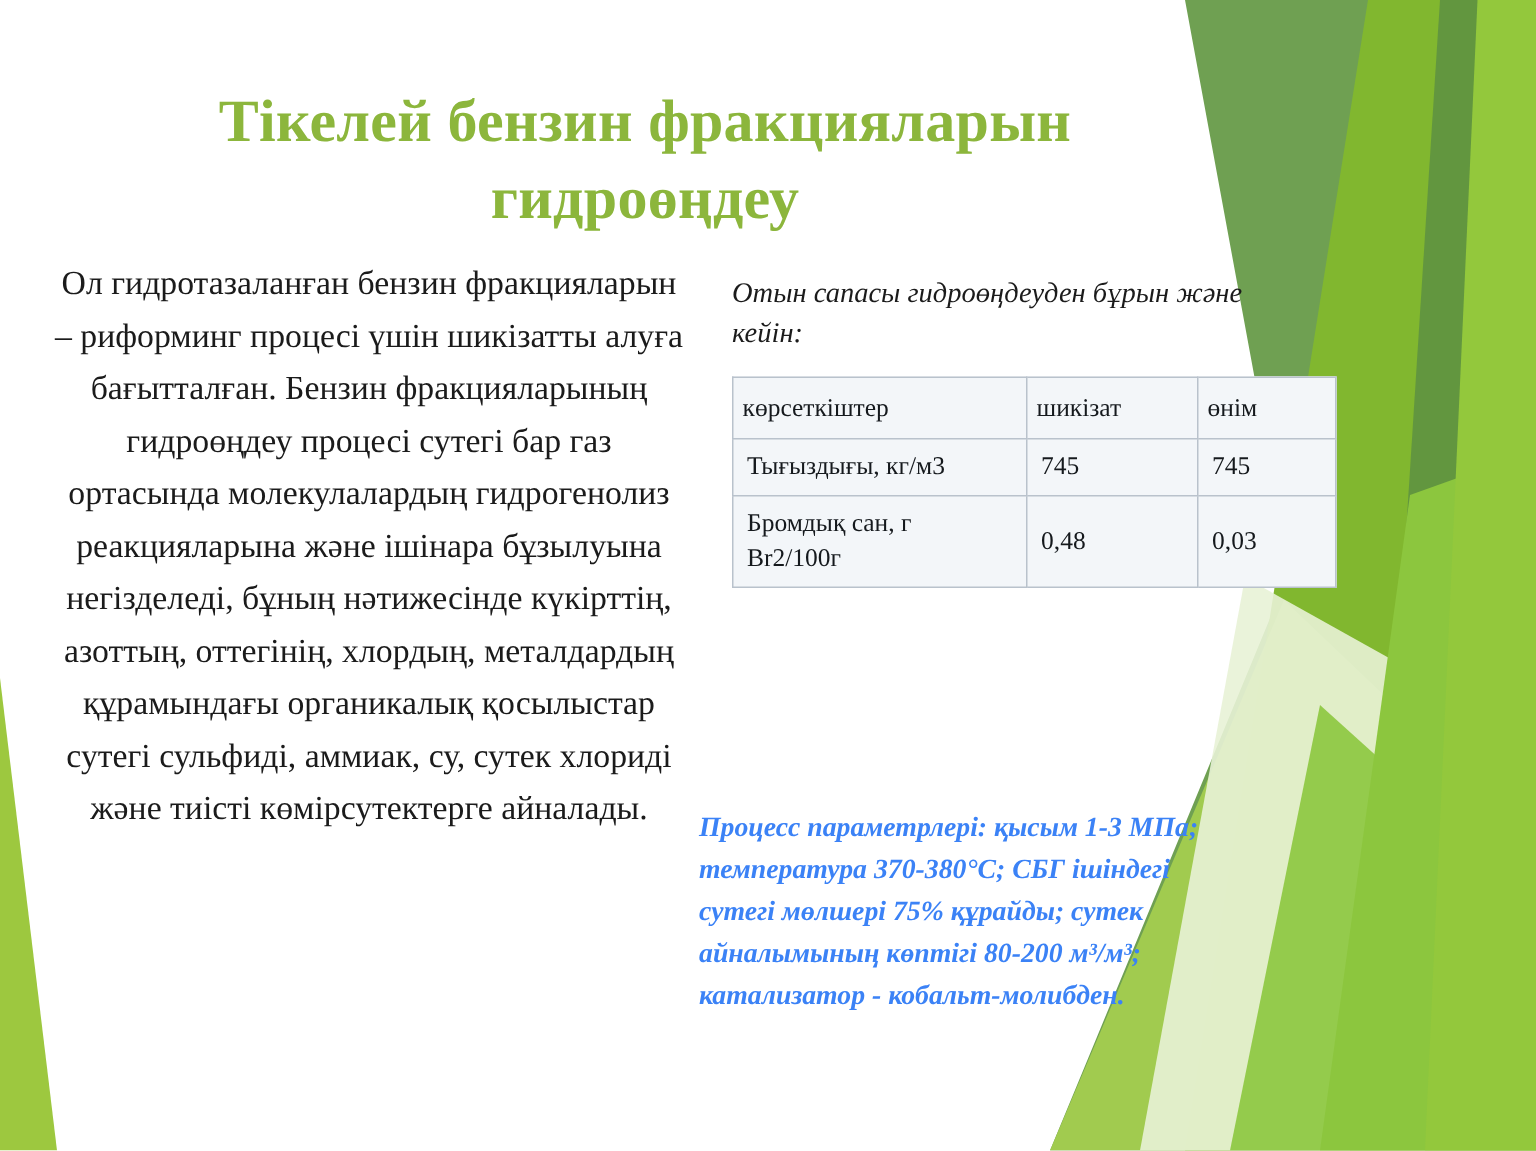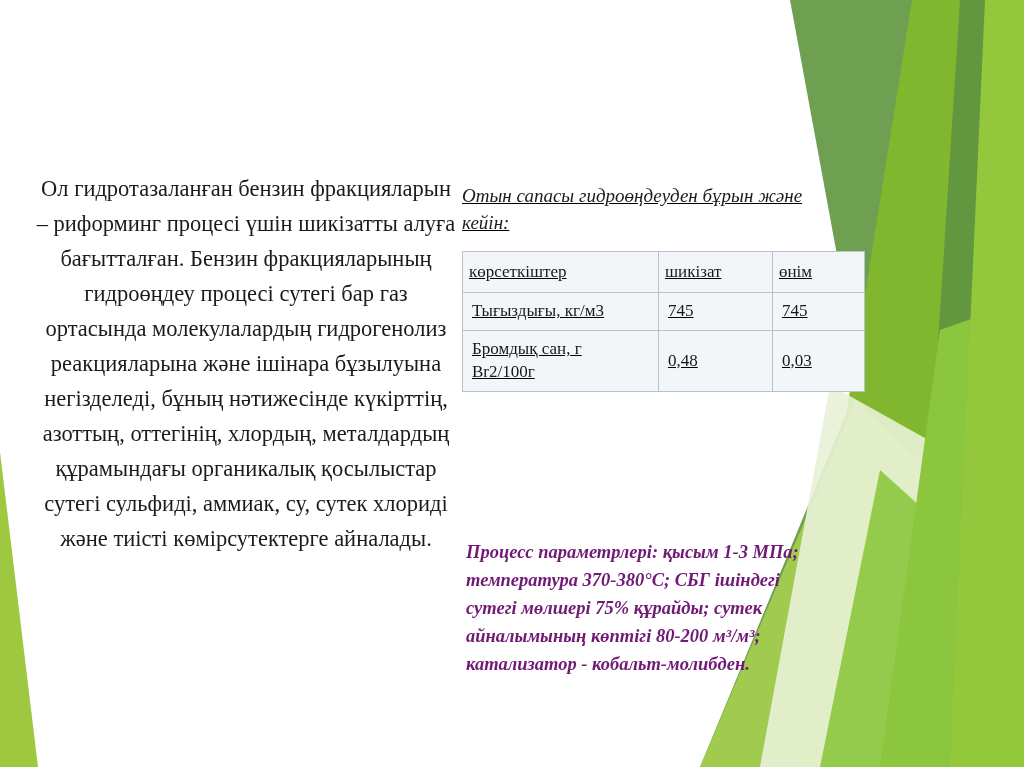--- a/index.html
+++ b/index.html
@@ -56,24 +56,23 @@
     font-size:22.5px;
     line-height:1.555;
     color:#1b1b1b;
     text-align:center;
     white-space:pre-line;
   }
 
   
   .right-col{
     position:absolute;
-    left:462px; top:183px;
+    left:488px; top:183px;
     width:404px;
     z-index:3;
-    text-decoration:underline;
   }
   .table-caption{
     margin:0 0 14px 0;
     font-family:"Liberation Serif","DejaVu Serif",serif;
     font-style:italic;
     font-size:19px;
     line-height:1.42;
     color:#1b1b1b;
     width:345px;
   }
@@ -117,21 +116,21 @@
     position:absolute;
     left:466px; top:538px;
     width:352px;
     z-index:3;
     margin:0;
     font-family:"Liberation Serif","DejaVu Serif",serif;
     font-style:italic;
     font-weight:bold;
     font-size:18.5px;
     line-height:1.52;
-    color:#701a75;
+    color:#3b82f6;
     white-space:pre-line;
   }
 </style>
 </head>
 <body>
 
 <div class="slide">
 
   <svg class="bg-deco" viewBox="0 0 1024 767" preserveAspectRatio="none">
 
@@ -147,20 +146,21 @@
 
     <polygon points="880,470 1024,600 1024,767 820,767" fill="#8cc63e" opacity="0.9"></polygon>
 
     <polygon points="940,330 1024,300 1024,767 880,767" fill="#8cc63e"></polygon>
 
     <polygon points="985,0 1024,0 1024,767 950,767" fill="#93c83c"></polygon>
 
     <polygon points="0,452 38,767 0,767" fill="#9dc83f"></polygon>
   </svg>
 
+  <h1 class="title">Тікелей бензин фракцияларын гидроөңдеу</h1>
 
   <div class="left-col">
     <p class="body-text">Ол гидротазаланған бензин фракцияларын – риформинг процесі үшін шикізатты алуға бағытталған. Бензин фракцияларының гидроөңдеу процесі сутегі бар газ ортасында молекулалардың гидрогенолиз реакцияларына және ішінара бұзылуына негізделеді, бұның нәтижесінде күкірттің, азоттың, оттегінің, хлордың, металдардың құрамындағы органикалық қосылыстар сутегі сульфиді, аммиак, су, сутек хлориді және тиісті көмірсутектерге айналады.</p>
   </div>
 
   <div class="right-col">
 
     <p class="table-caption">Отын сапасы гидроөңдеуден бұрын және кейін:</p>
 
     <table class="data">

